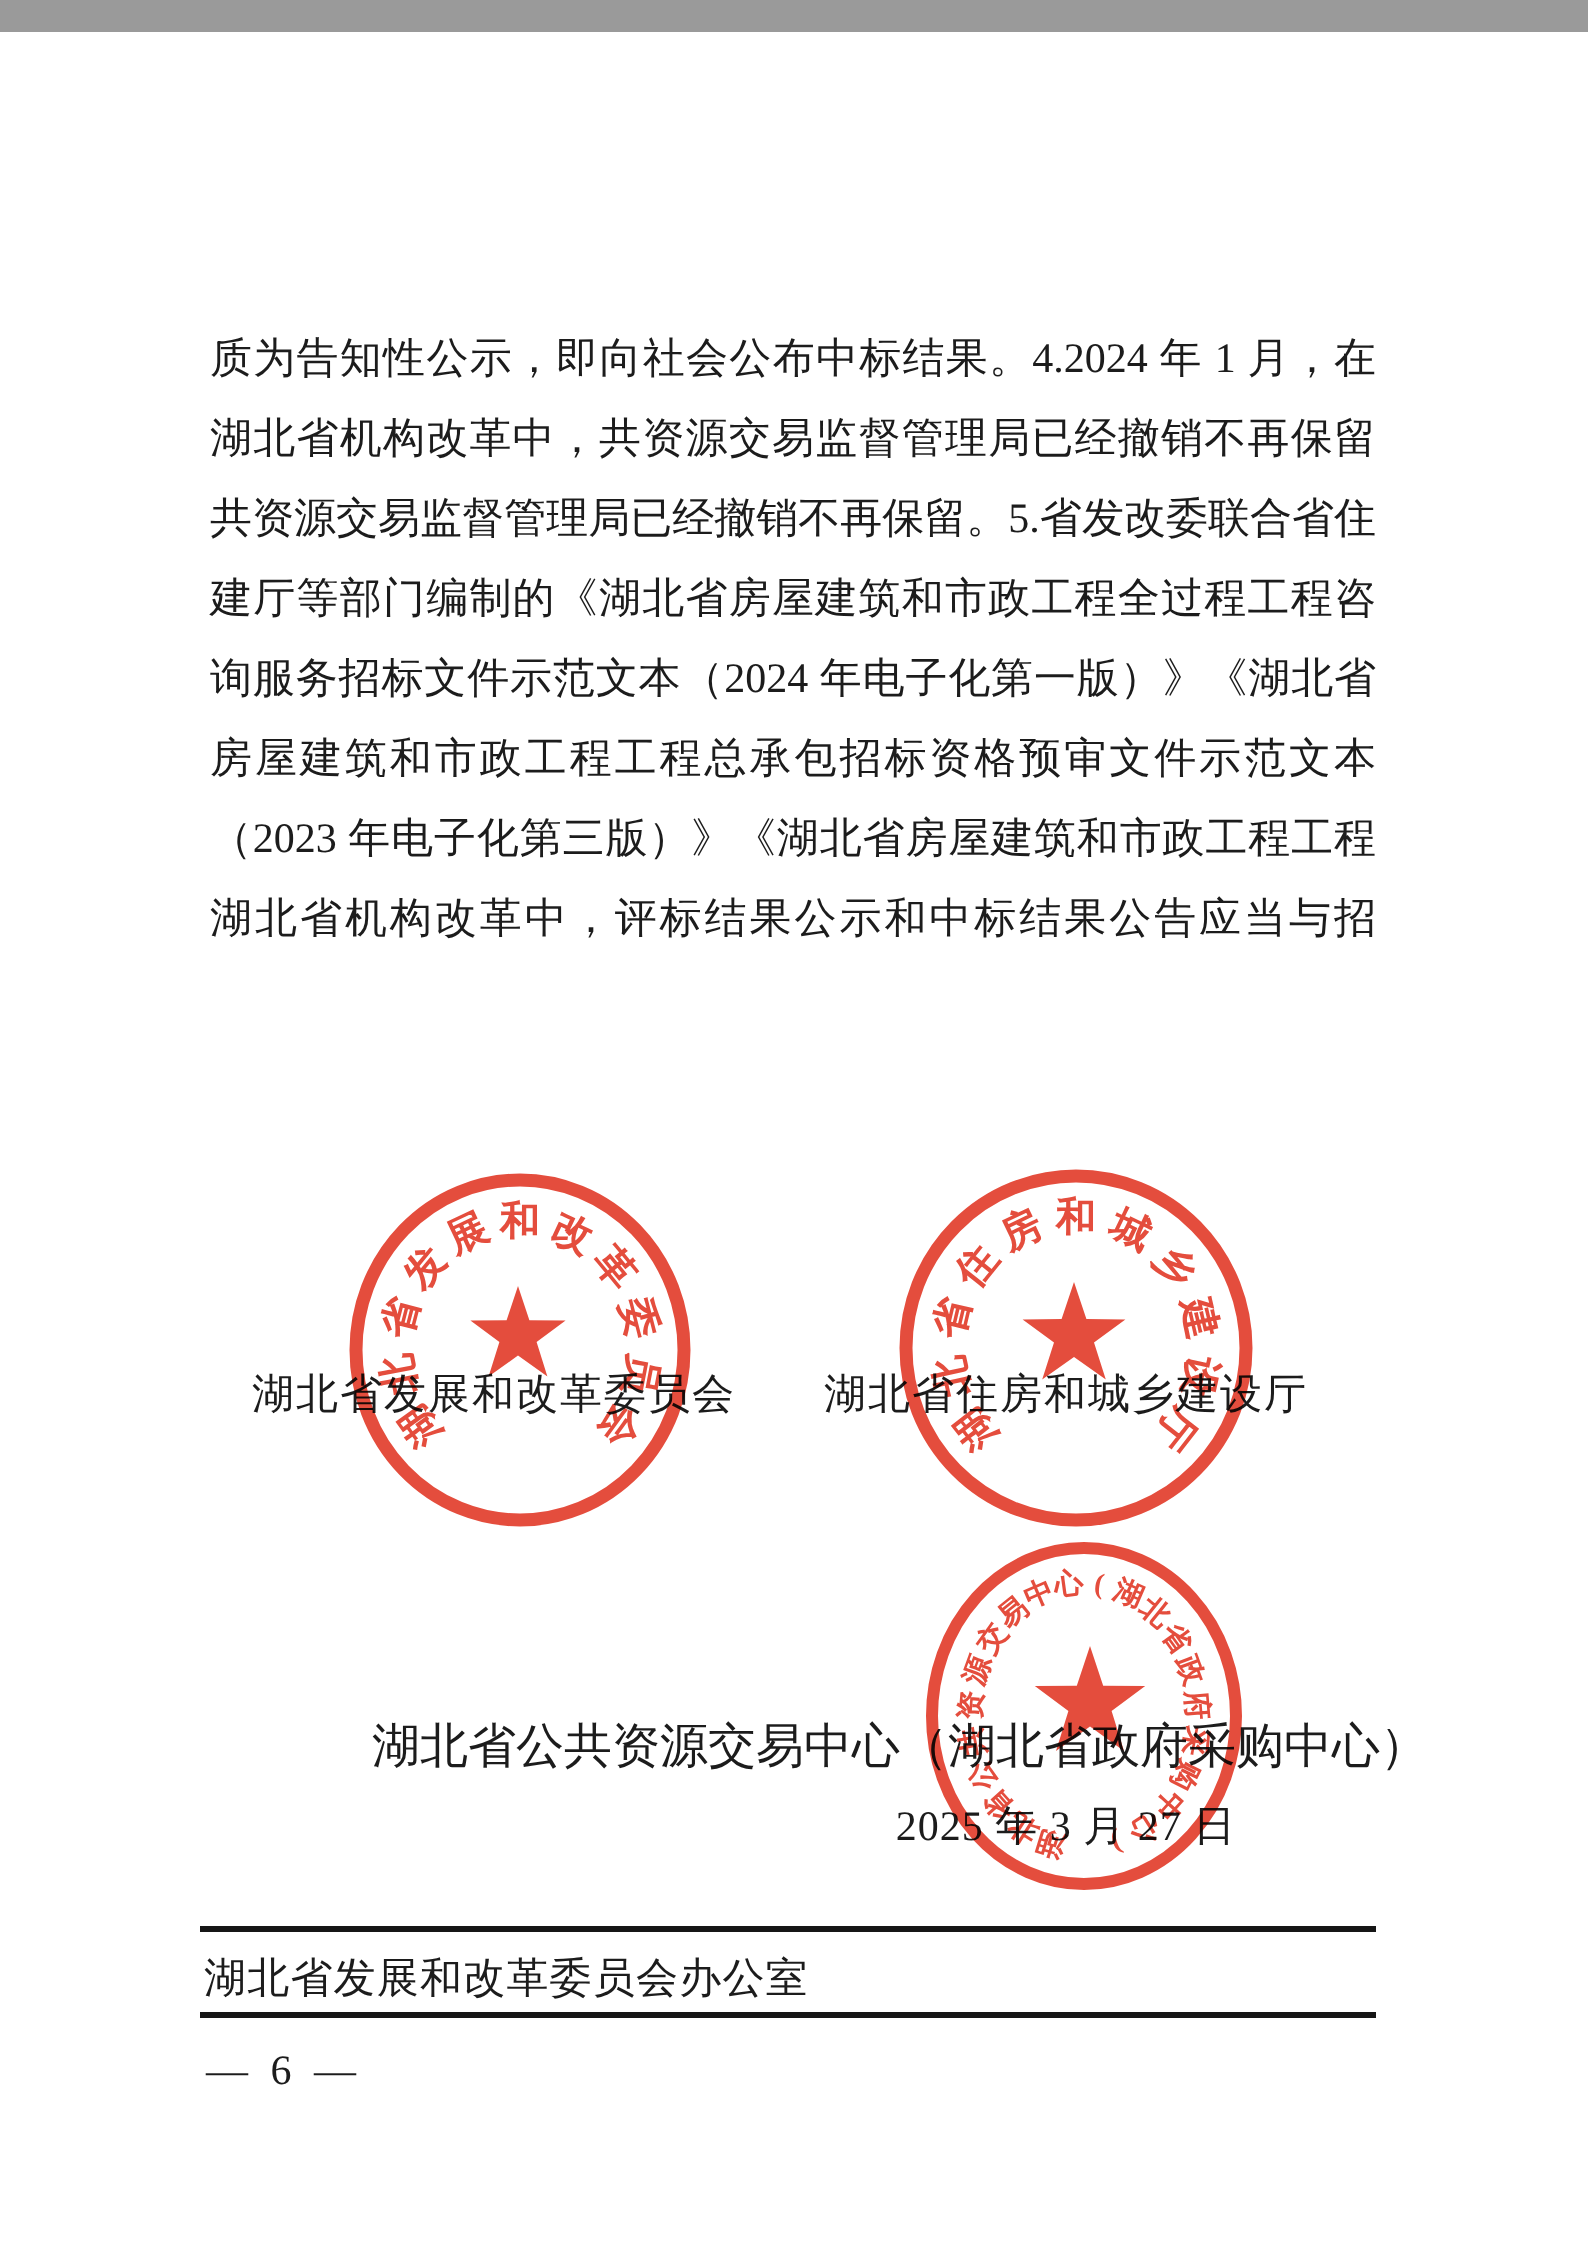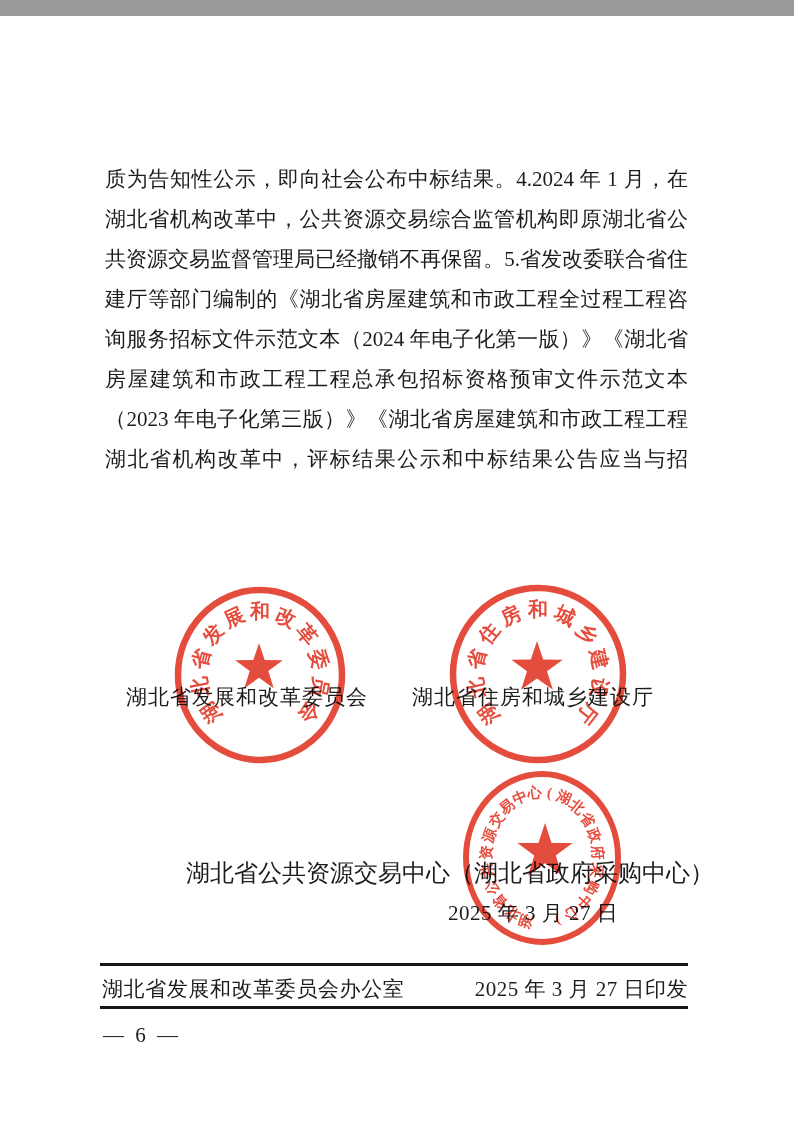--- a/index.html
+++ b/index.html
@@ -88,21 +88,21 @@
     white-space: nowrap;
   }
 </style>
 </head>
 <body>
 
 <div class="page">
 
   <div class="body-text">
       <div class="body-line">质为告知性公示，即向社会公布中标结果。4.2024 年 1 月，在</div>
-      <div class="body-line">湖北省机构改革中，公共资源交易综合监管机构即原湖北省公</div>
+      <div class="body-line">湖北省机构改革中，共资源交易监督管理局已经撤销不再保留</div>
       <div class="body-line">共资源交易监督管理局已经撤销不再保留。5.省发改委联合省住</div>
       <div class="body-line">建厅等部门编制的《湖北省房屋建筑和市政工程全过程工程咨</div>
       <div class="body-line">询服务招标文件示范文本（2024 年电子化第一版）》《湖北省</div>
       <div class="body-line">房屋建筑和市政工程工程总承包招标资格预审文件示范文本</div>
       <div class="body-line">（2023 年电子化第三版）》《湖北省房屋建筑和市政工程工程</div>
       <div class="body-line">湖北省机构改革中，评标结果公示和中标结果公告应当与招</div>
     </div>
 
   <div class="sig sig-org1">湖北省发展和改革委员会</div>
   <div class="sig sig-org2">湖北省住房和城乡建设厅</div>
@@ -163,17 +163,16 @@
         <text x="597.0" y="854.5" fill="#e23a28" font-size="14.5" text-anchor="middle" dominant-baseline="central" class="seal-char" transform="rotate(100.9 597.0 854.5)">采</text>
         <text x="592.1" y="871.4" fill="#e23a28" font-size="14.5" text-anchor="middle" dominant-baseline="central" class="seal-char" transform="rotate(116.4 592.1 871.4)">购</text>
         <text x="583.6" y="886.1" fill="#e23a28" font-size="14.5" text-anchor="middle" dominant-baseline="central" class="seal-char" transform="rotate(132.0 583.6 886.1)">中</text>
         <text x="572.1" y="897.6" fill="#e23a28" font-size="14.5" text-anchor="middle" dominant-baseline="central" class="seal-char" transform="rotate(147.5 572.1 897.6)">心</text>
         <text x="558.4" y="905.1" fill="#e23a28" font-size="14.5" text-anchor="middle" dominant-baseline="central" class="seal-char" transform="rotate(163.0 558.4 905.1)">)</text>
       </g>
     </svg>
 
   <div class="footer-rule footer-rule-top"></div>
   <div class="footer-issuer">湖北省发展和改革委员会办公室</div>
-  <div class="footer-print-date">2025 年 3 月 27 日印发</div>
   <div class="footer-rule footer-rule-bottom"></div>
   <div class="page-number">— 6 —</div>
 
 </div>
 
 </body></html>

